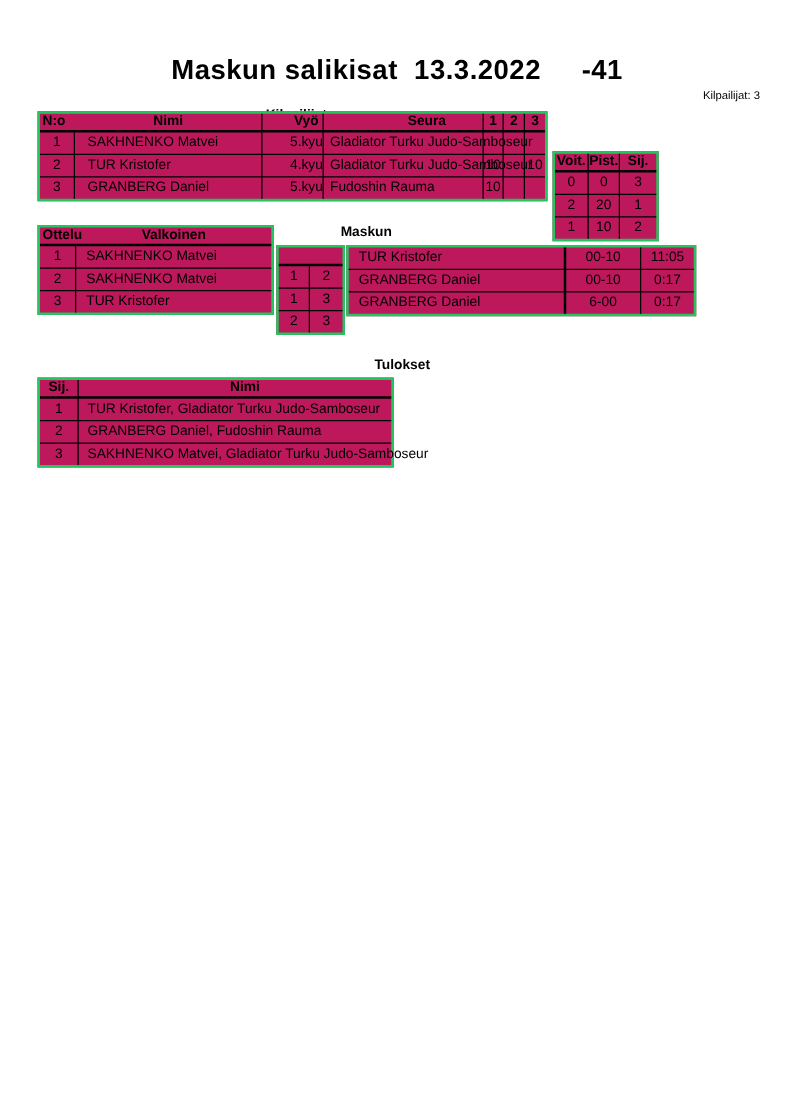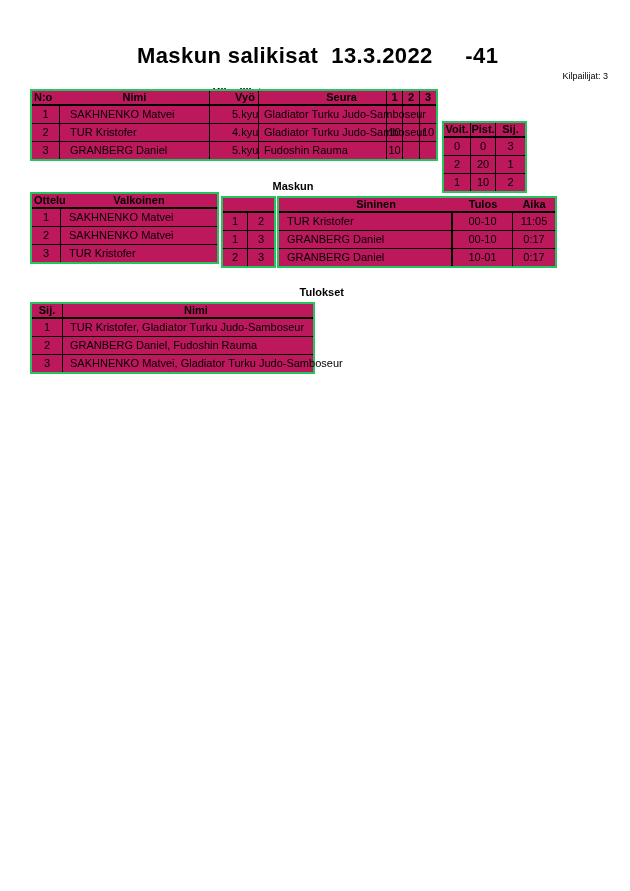--- a/index.html
+++ b/index.html
@@ -39,21 +39,21 @@
   .pl7  { padding-left:7px  !important;margin-left:44px; }
   .pl8  { padding-left:8px  !important; }
   .pl10 { padding-left:10px !important; }
   .pl16 { padding-left:16px !important; }
   .pl20 { padding-left:20px !important; }
   .pl22 { padding-left:22px !important; }
   .pl38 { padding-left:38px !important; }
 
   #t1a { left:30px;  top:89px;  width:408px; }
   #t1b { left:442px; top:89px;  width:85px;margin-top:32px;  }
-  #t2l { left:30px;  top:192px; width:189px; }
+  #t2l { left:30px;  top:180px; width:189px; }
   #t2m { left:221px; top:196px; width:55px;  }
   #t2r { left:277px; top:196px; width:280px; }
   #t3  { left:30px;  top:302px; width:285px; }
 </style>
 </head>
 <body>
 
 <div class="abs doc-title">Maskun salikisat  13.3.2022     -41</div>
 <div class="abs sec-title sec-kilpailijat">Kilpailijat</div>
 <div class="abs count-label">Kilpailijat: 3</div>
@@ -189,38 +189,33 @@
 </tbody>
   </table>
 
 <table class="tbl" id="t2r">
   <colgroup>
       <col style="width:174px">
       <col style="width:60px">
       <col style="width:42px">
     </colgroup>
   <tbody>
-      <tr>
-    <th class="pl20 nbr">Sininen</th>
-    <th class="nbr">Tulos</th>
-    <th>Aika</th>
-  </tr>
   <tr>
     <td class="al pl8 brthick">TUR Kristofer</td>
     <td>00-10</td>
     <td>11:05</td>
   </tr>
   <tr>
     <td class="al pl8 brthick">GRANBERG Daniel</td>
     <td>00-10</td>
     <td>0:17</td>
   </tr>
   <tr>
     <td class="al pl8 brthick">GRANBERG Daniel</td>
-    <td>10-01</td>
+    <td>6-00</td>
     <td>0:17</td>
   </tr>
 </tbody>
   </table>
 
 <div class="abs sec-title sec-tulokset">Tulokset</div>
 
 <table class="tbl" id="t3">
   <colgroup>
       <col style="width:31px">

